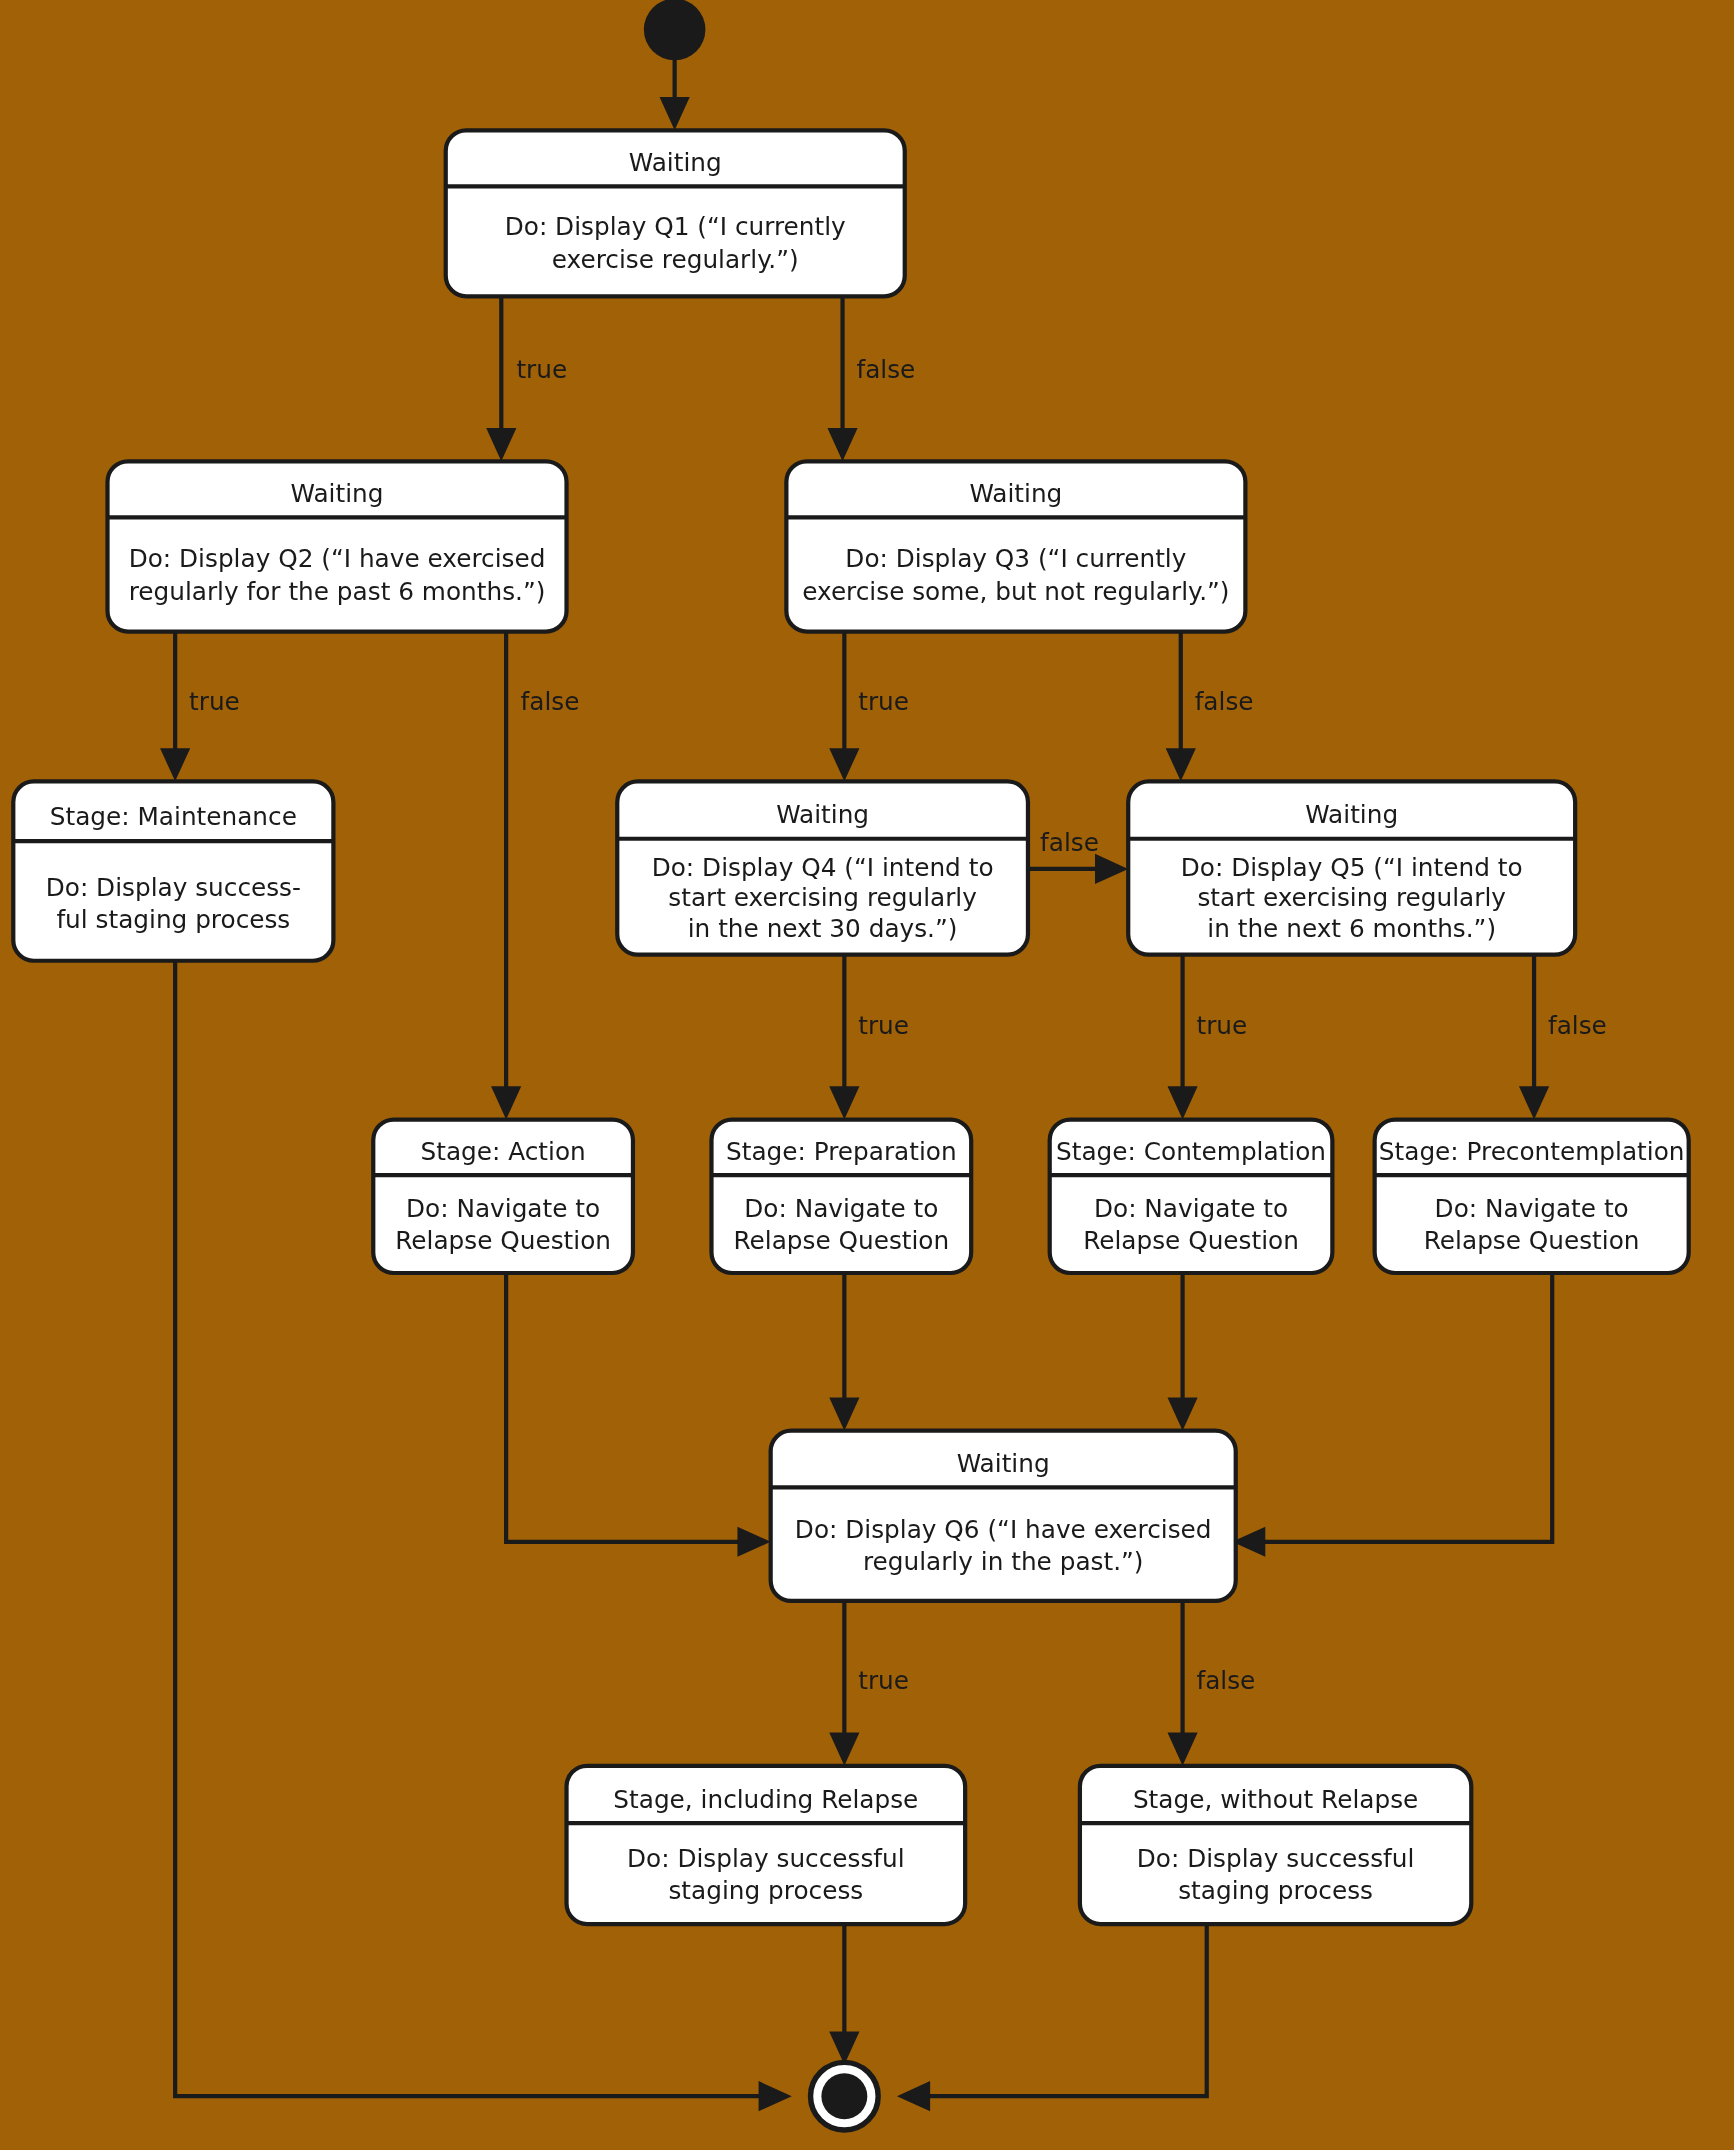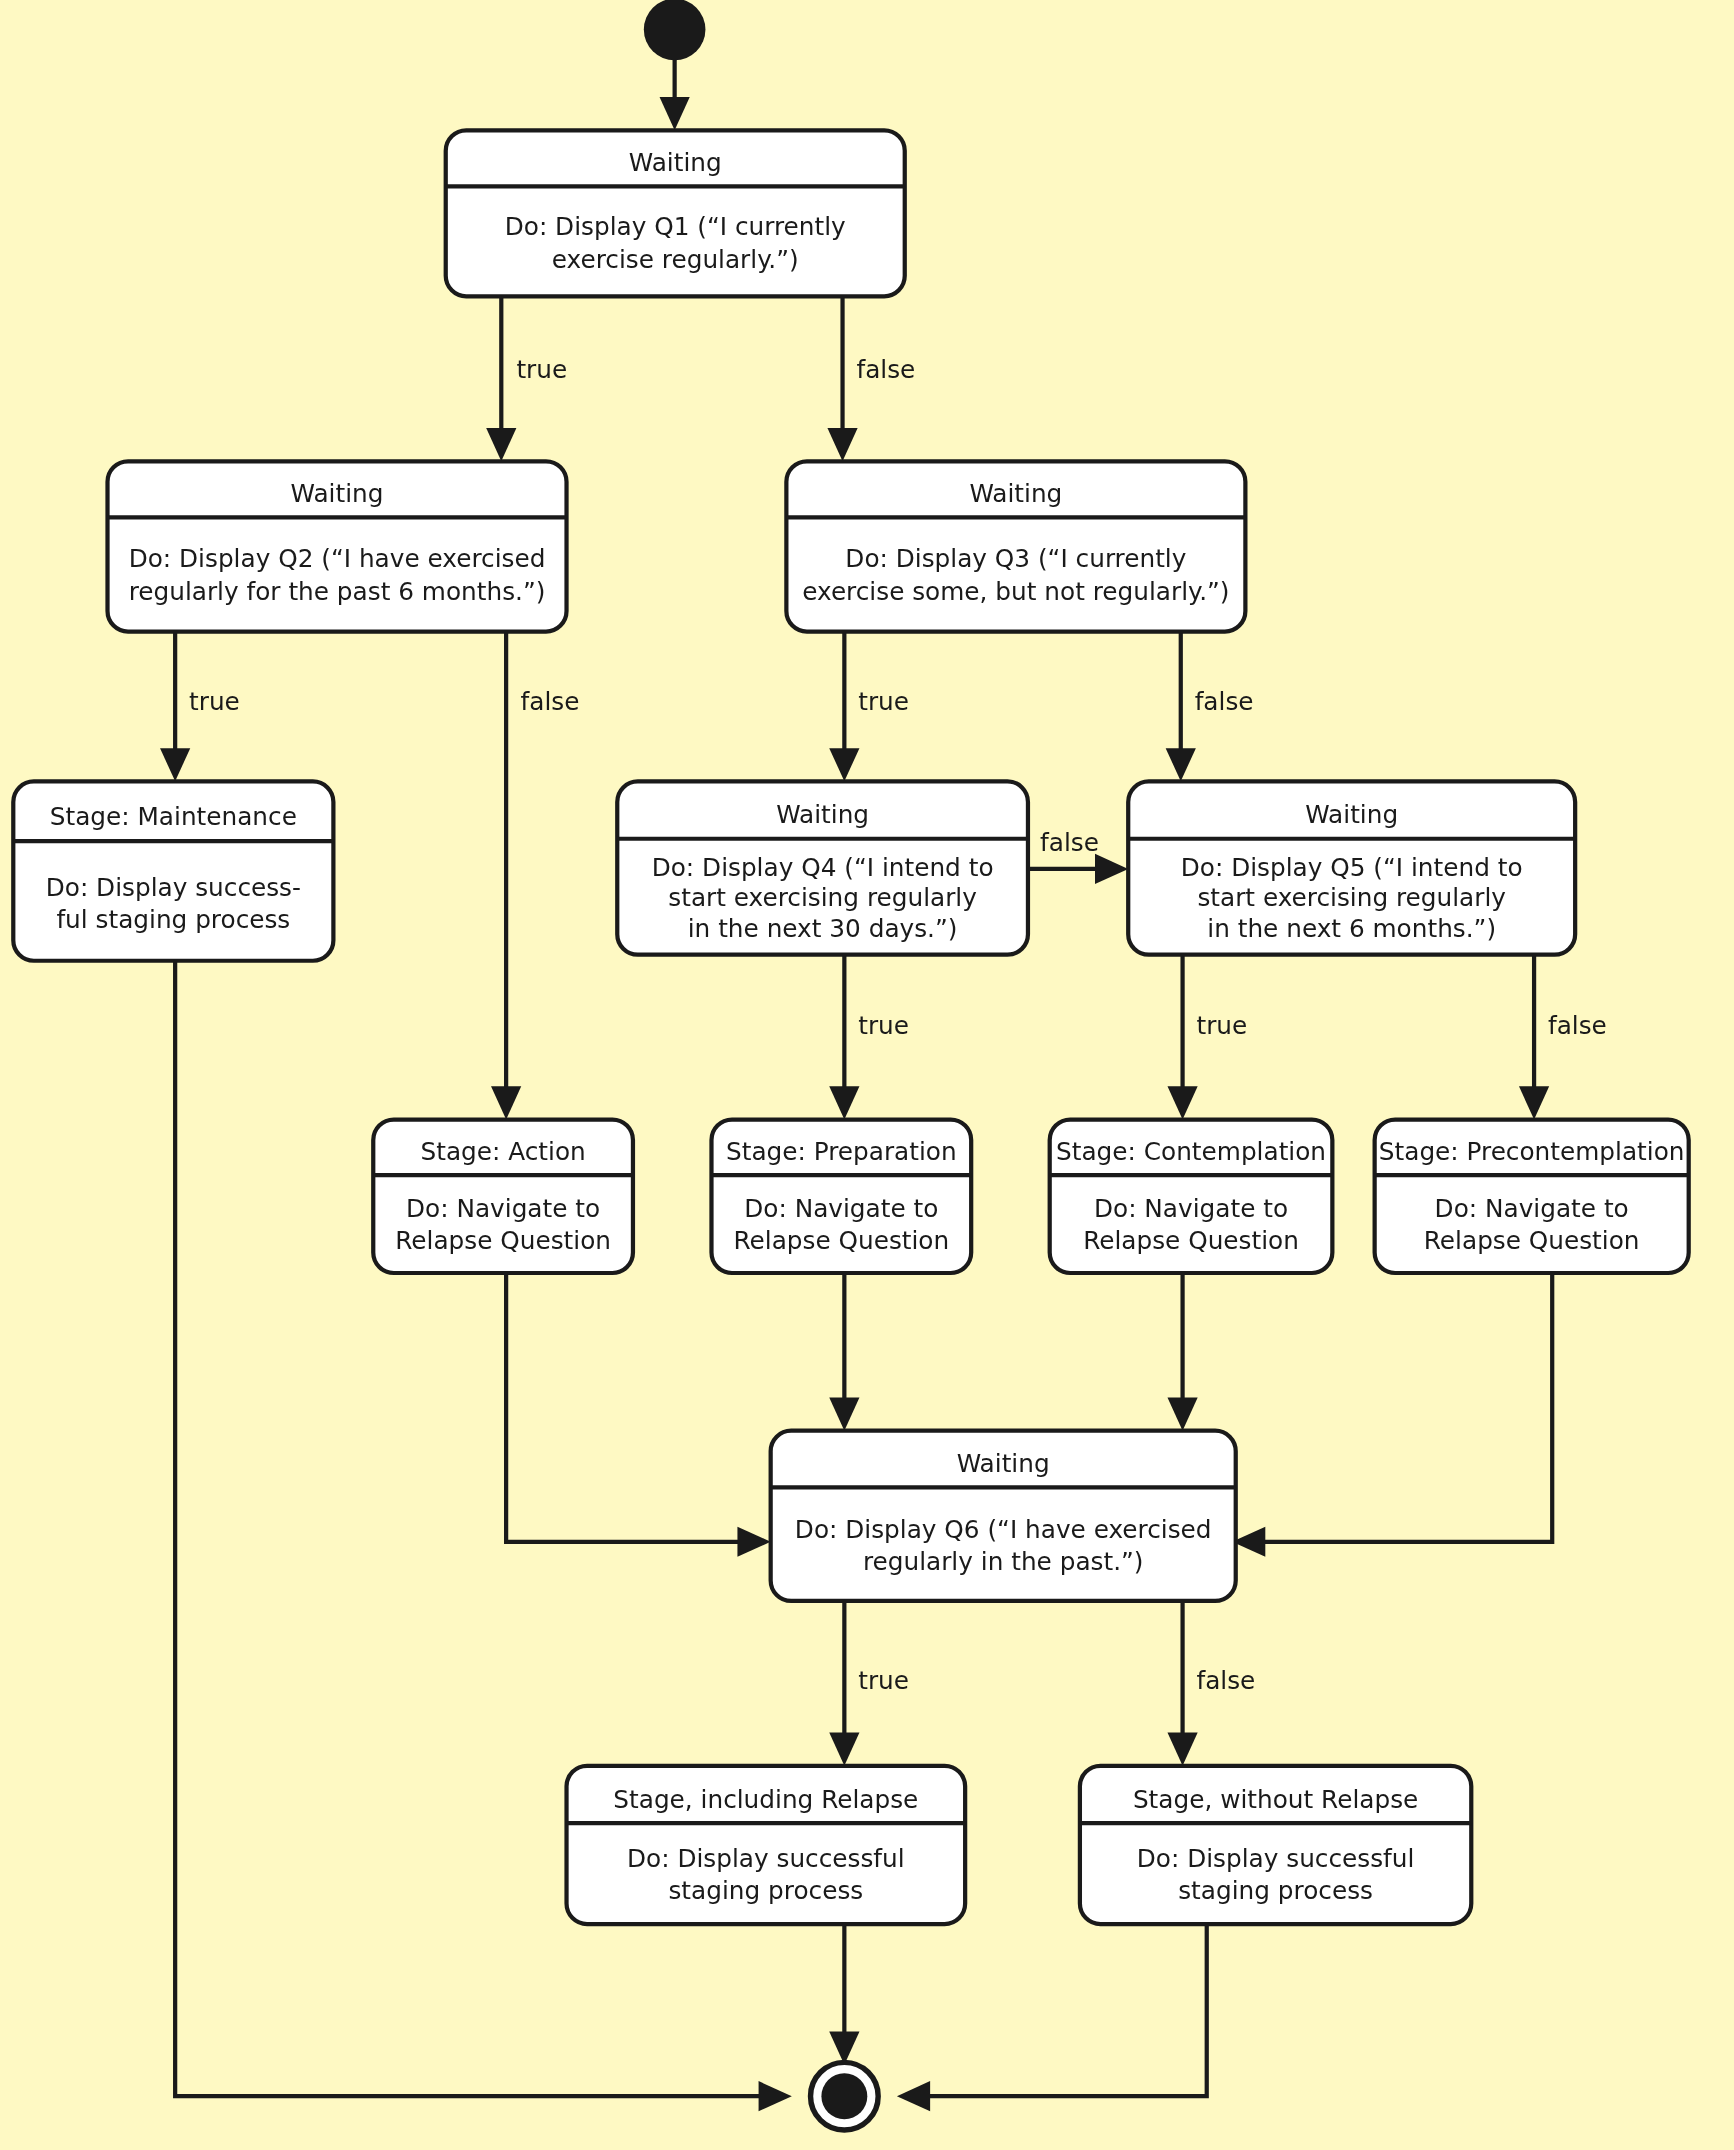--- a/index.html
+++ b/index.html
@@ -4,21 +4,21 @@
 <style>
   html, body {
     margin: 0;
     padding: 0;
     background: #ffffff;
   }
   #diagram-root {
     width: 1734px;
     height: 2151px;
     position: relative;
-    background: #fef9c3;
+    background: #a16207;
     font-family: "DejaVu Sans", "Liberation Sans", sans-serif;
   }
   svg#uml-canvas {
     display: block;
     width: 1734px;
     height: 2151px;
   }
   .state-box {
     fill: #ffffff;
     stroke: #1a1a1a;

